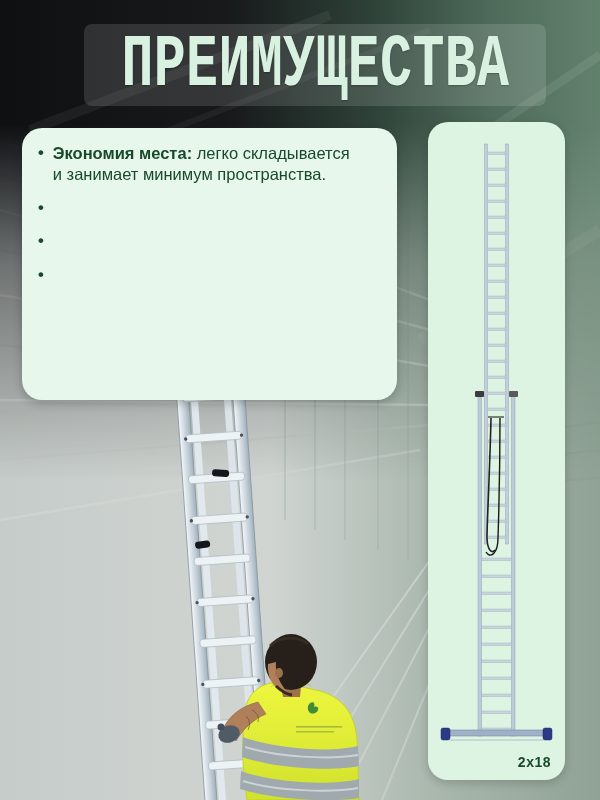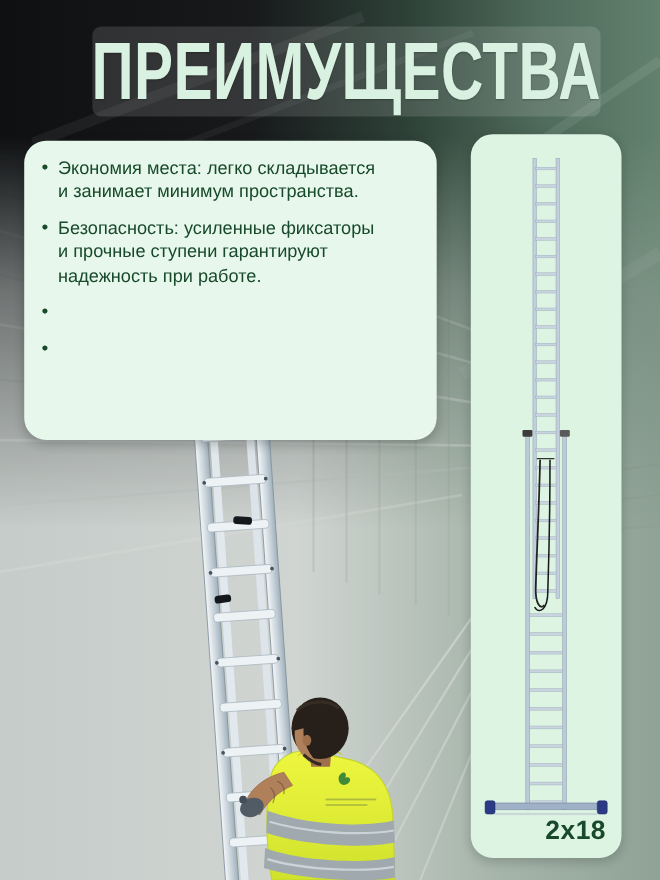--- a/index.html
+++ b/index.html
@@ -5,50 +5,50 @@
   html,body{margin:0;padding:0;background:#30343a;}
   .canvas{
     position:relative;width:600px;height:800px;overflow:hidden;
     font-family:"Liberation Sans",sans-serif;background:#c6ccc9;
   }
   .bg{position:absolute;inset:0;display:block;}
   
   .title-plate{
     position:absolute;left:84px;top:24px;width:462px;height:82px;
     background:rgba(255,255,255,0.13);border-radius:8px;
-    display:flex;align-items:center;justify-content:center;
+    display:flex;align-items:center;justify-content:center;font-family:Liberation Mono, monospace;
   }
   .title-text{
     font-weight:700;font-size:74px;line-height:1;color:#d9f1e0;
     white-space:nowrap;letter-spacing:0.5px;
     transform:scaleX(0.72);transform-origin:center;
     text-shadow:0 1px 2px rgba(0,0,0,0.25);
   }
   
   .card{
     position:absolute;left:22px;top:128px;width:375px;height:272px;
     background:#e7f7eb;border-radius:20px;box-sizing:border-box;
     padding:15px 14px 10px 16px;
     box-shadow:0 3px 10px rgba(10,20,14,0.25);
   }
   .card ul{list-style:none;margin:0;padding:0;display:flex;flex-direction:column;gap:12px;}
   .card li{display:flex;gap:9px;color:#17492a;font-size:16.5px;line-height:1.3;}
   .bullet{flex:0 0 auto;font-weight:700;transform:translateY(-1px);}
   .li-text{white-space:pre-line;}
-  .card strong{font-weight:400;text-align:right;}
+  .card strong{font-weight:700;text-align:right;}
   
   .panel{
     position:absolute;left:428px;top:122px;width:137px;height:658px;
     background:#def4e3;border-radius:20px;
     box-shadow:0 3px 10px rgba(10,20,14,0.2);
   }
   .panel svg{position:absolute;left:0;top:0;}
   .size-label{
     position:absolute;right:14px;bottom:10px;
-    color:#17492a;font-weight:700;font-size:24px;letter-spacing:0.5px;
+    color:#17492a;font-weight:700;font-size:14px;letter-spacing:0.5px;
   }
 </style>
 </head>
 <body>
 
 <div class="canvas">
 
   <svg class="bg" width="600" height="800" viewBox="0 0 600 800">
     <defs>
       <linearGradient id="gBase" x1="0" y1="0" x2="1" y2="0">
@@ -188,23 +188,20 @@
 
   <div class="card">
     <ul>
       <li>
         <span class="bullet">•</span>
         <span class="li-text"><strong>Экономия места:</strong> <span>легко складывается
 и занимает минимум пространства.</span></span>
       </li>
       <li>
         <span class="bullet">•</span>
-        <span class="li-text"><strong>Безопасность:</strong> <span>усиленные фиксаторы
-и прочные ступени гарантируют
-надежность при работе.</span></span>
       </li>
       <li>
         <span class="bullet">•</span>
       </li>
       <li>
         <span class="bullet">•</span>
       </li>
     </ul>
   </div>
 

